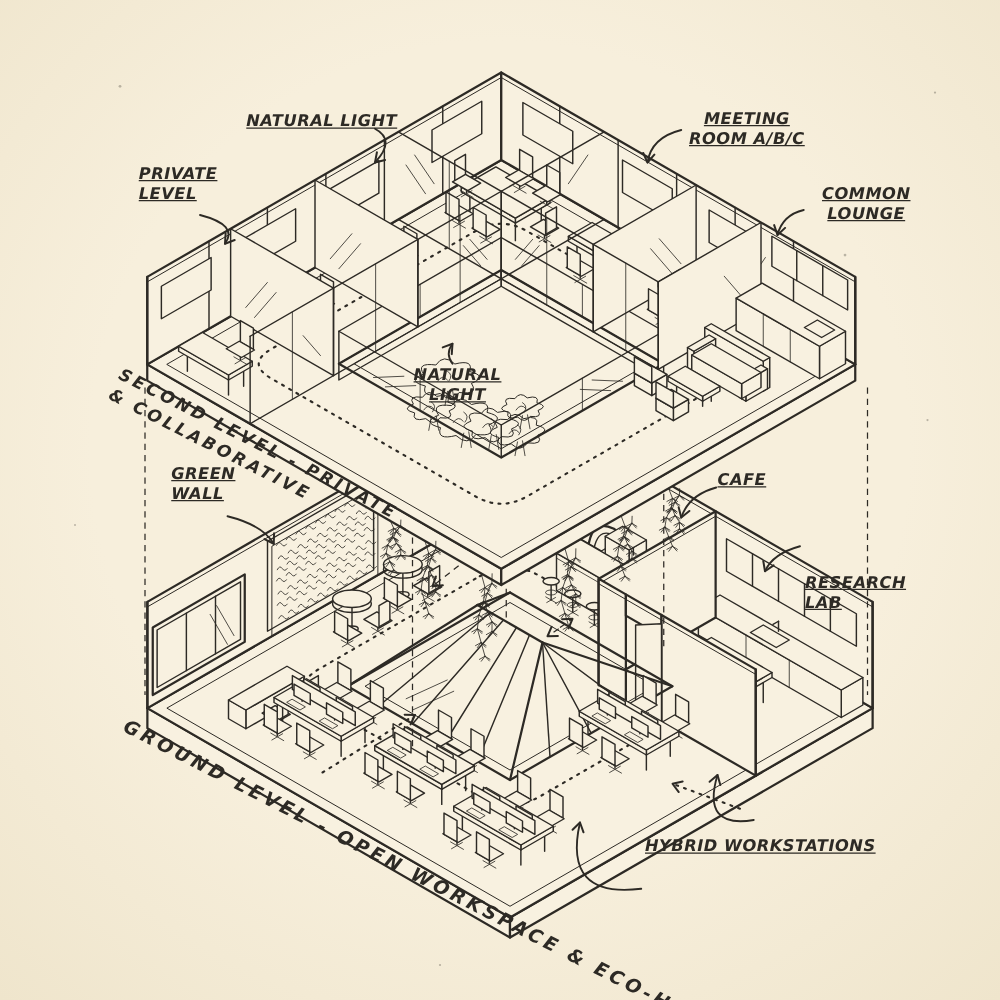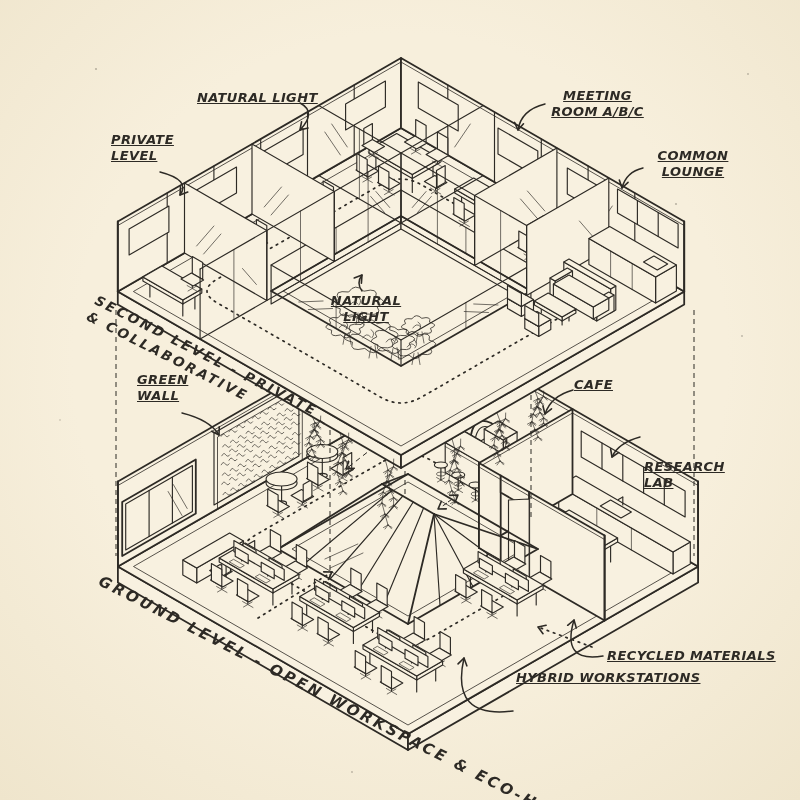--- a/index.html
+++ b/index.html
@@ -776,18 +776,17 @@
   </svg>
 
   <div class="lbl" style="left:197px;top:90px;"><span class="ln2">NATURAL LIGHT</span></div>
   <div class="lbl" style="left:111px;top:132px;"><span class="ln2">PRIVATE</span><span class="ln2">LEVEL</span></div>
   <div class="lbl center" style="left:535px;top:88px;width:125px;text-align:center;"><span class="ln2">MEETING</span><span class="ln2">ROOM A/B/C</span></div>
   <div class="lbl center" style="left:645px;top:148px;width:96px;"><span class="ln2">COMMON</span><span class="ln2">LOUNGE</span></div>
   <div class="lbl center" style="left:328px;top:293px;width:76px;"><span class="ln2">NATURAL</span><span class="ln2">LIGHT</span></div>
   <div class="lbl" style="left:137px;top:372px;"><span class="ln2">GREEN</span><span class="ln2">WALL</span></div>
   <div class="lbl" style="left:574px;top:377px;"><span class="ln2">CAFE</span></div>
   <div class="lbl" style="left:644px;top:415px;margin-top:44px;"><span class="ln2">RESEARCH</span><span class="ln2">LAB</span></div>
-  <div class="lbl" style="left:607px;top:648px;"><span class="ln2">RECYCLED MATERIALS</span></div>
   <div class="lbl" style="left:516px;top:670px;"><span class="ln2">HYBRID WORKSTATIONS</span></div>
 
   <div id="lvl2" class="lvl"><span class="ln2" style="display:block">SECOND LEVEL - PRIVATE</span><span style="display:block;font-weight:600;">&amp; COLLABORATIVE</span></div>
   <div id="lvl1" class="lvl"><span>GROUND LEVEL - OPEN WORKSPACE &amp; ECO-HUB</span></div>
 </div>
 
 </body></html>

